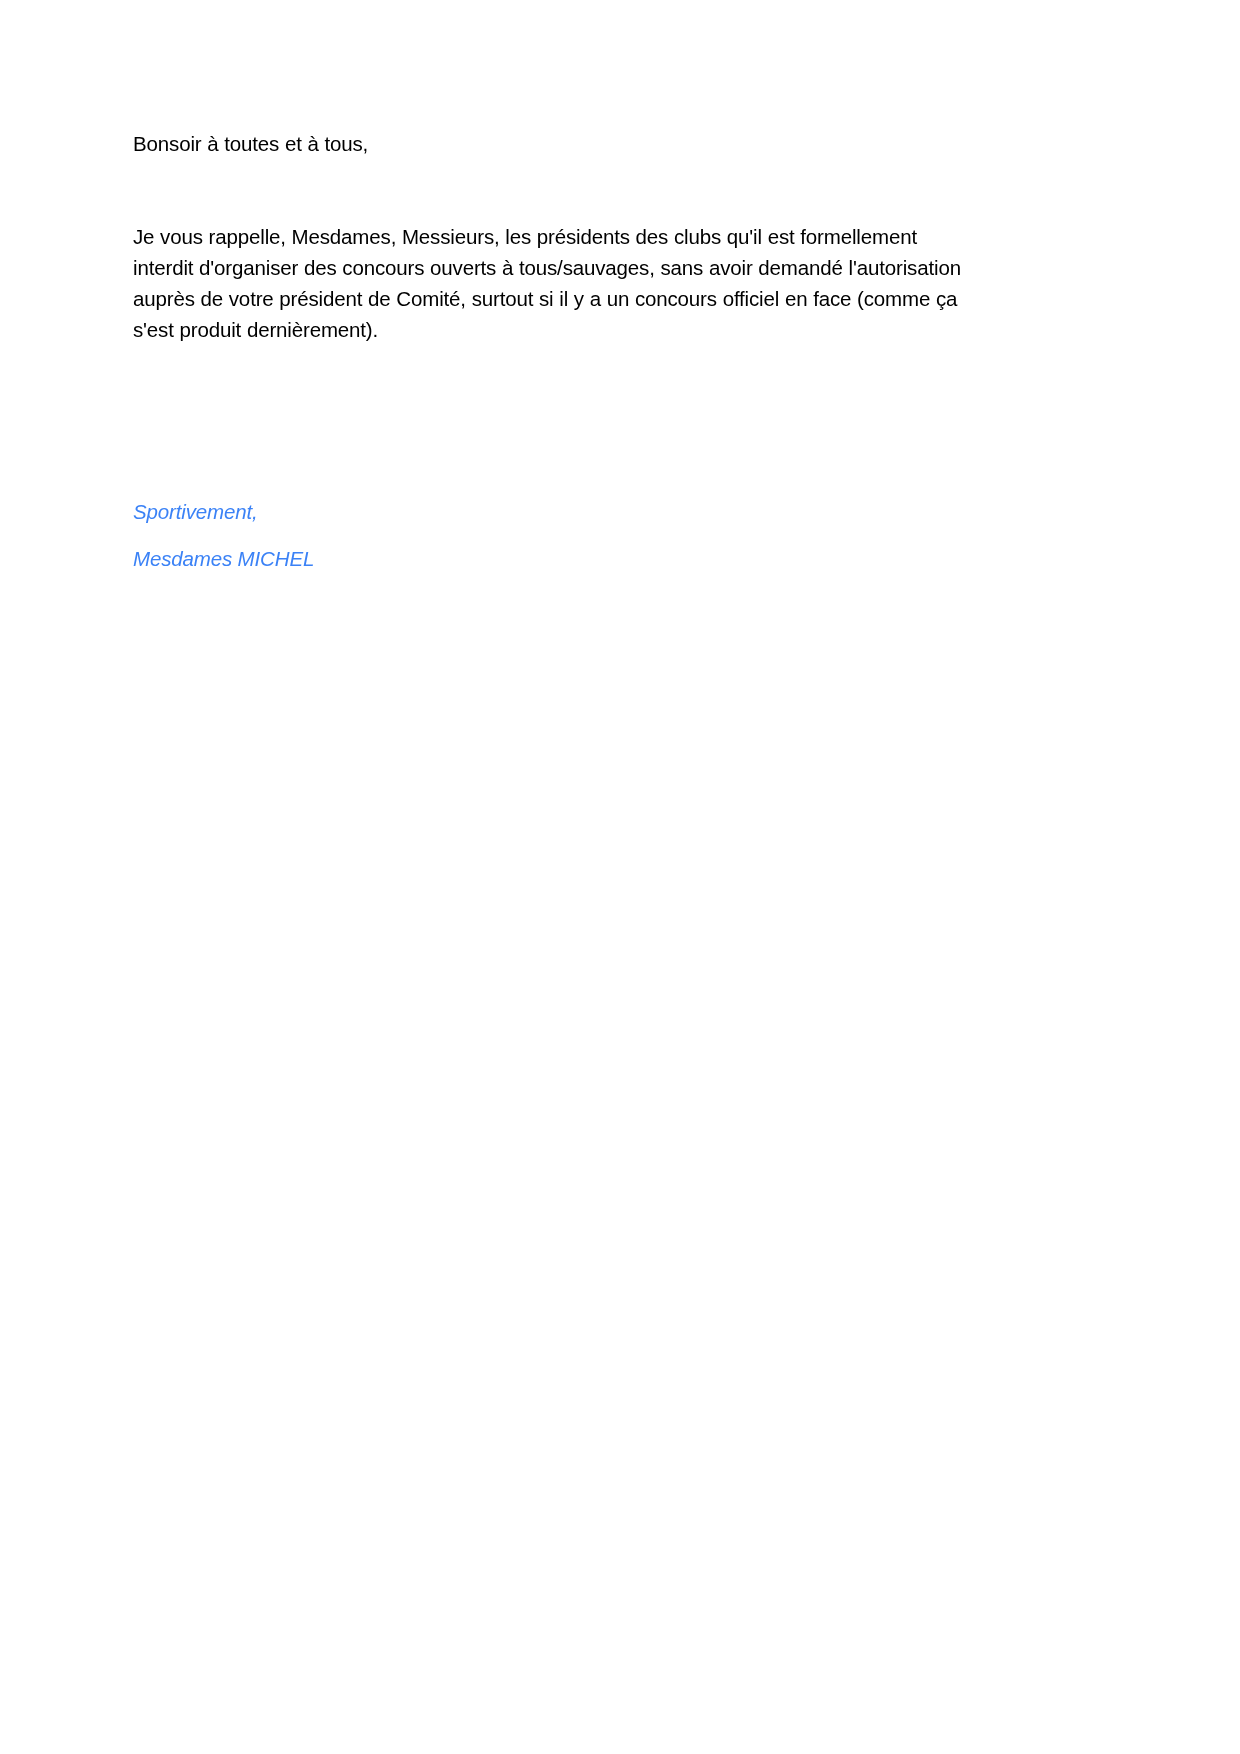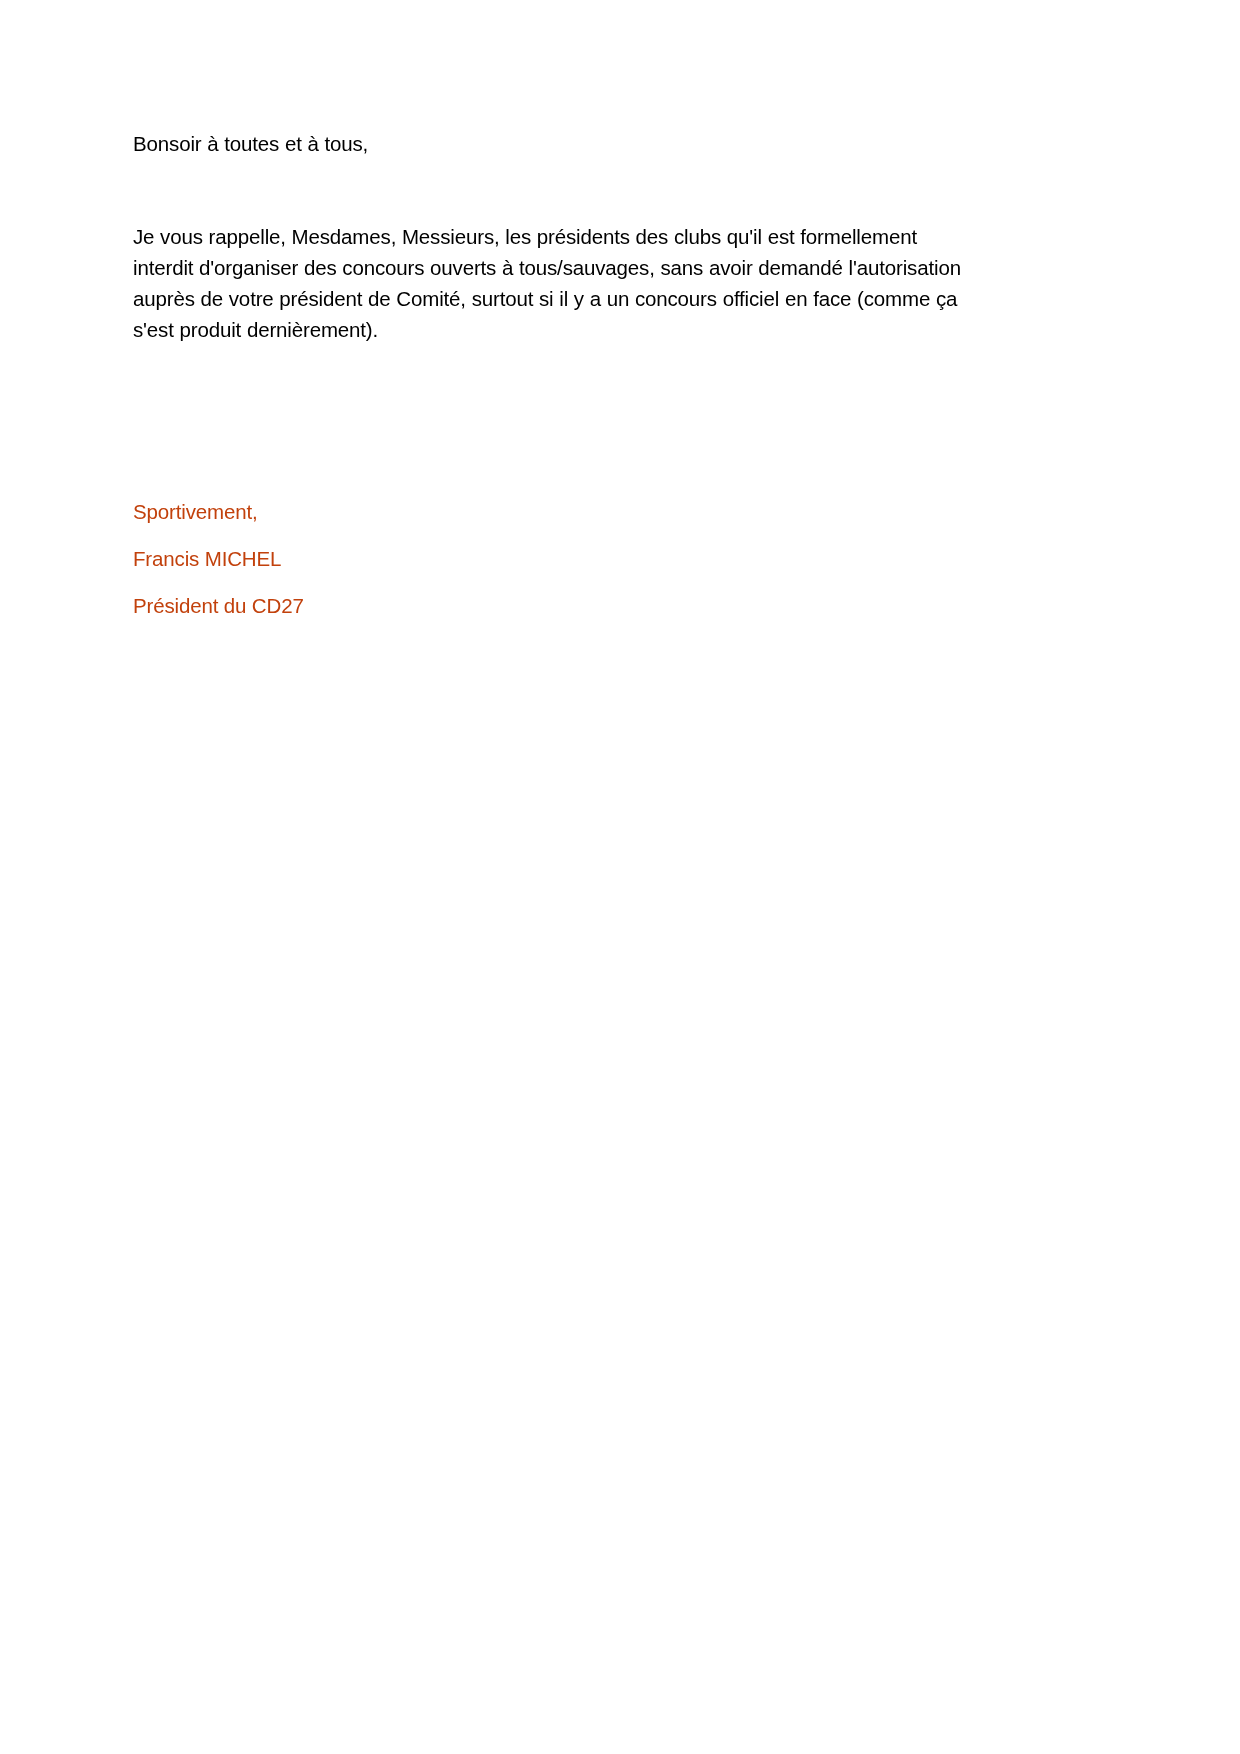--- a/index.html
+++ b/index.html
@@ -44,21 +44,22 @@
   }
 
   .gap-lg { height: 62px; }
   .gap-md { height: 61px; }
   .gap-xl { height: 90px; }
 
   .sig-line {
     font-size: 20.5px;
     line-height: 31px;
     letter-spacing: -0.15px;
-    color: #c2410c;
+    color: #3b82f6;
+    font-style: italic;
   }
 
   .sig-gap { height: 16px; }
 </style>
 </head>
 <body>
 
 <div class="page">
 
   <div class="content">
@@ -71,21 +72,20 @@
 
     <div class="gap-md"></div>
 
 
     <div class="gap-xl"></div>
 
     <p class="sig-line">Sportivement,</p>
 
     <div class="sig-gap"></div>
 
-    <p class="sig-line">Francis MICHEL</p>
+    <p class="sig-line">Mesdames MICHEL</p>
 
     <div class="sig-gap"></div>
 
-    <p class="sig-line">Président du CD27</p>
 
   </div>
 
 </div>
 
 </body></html>

